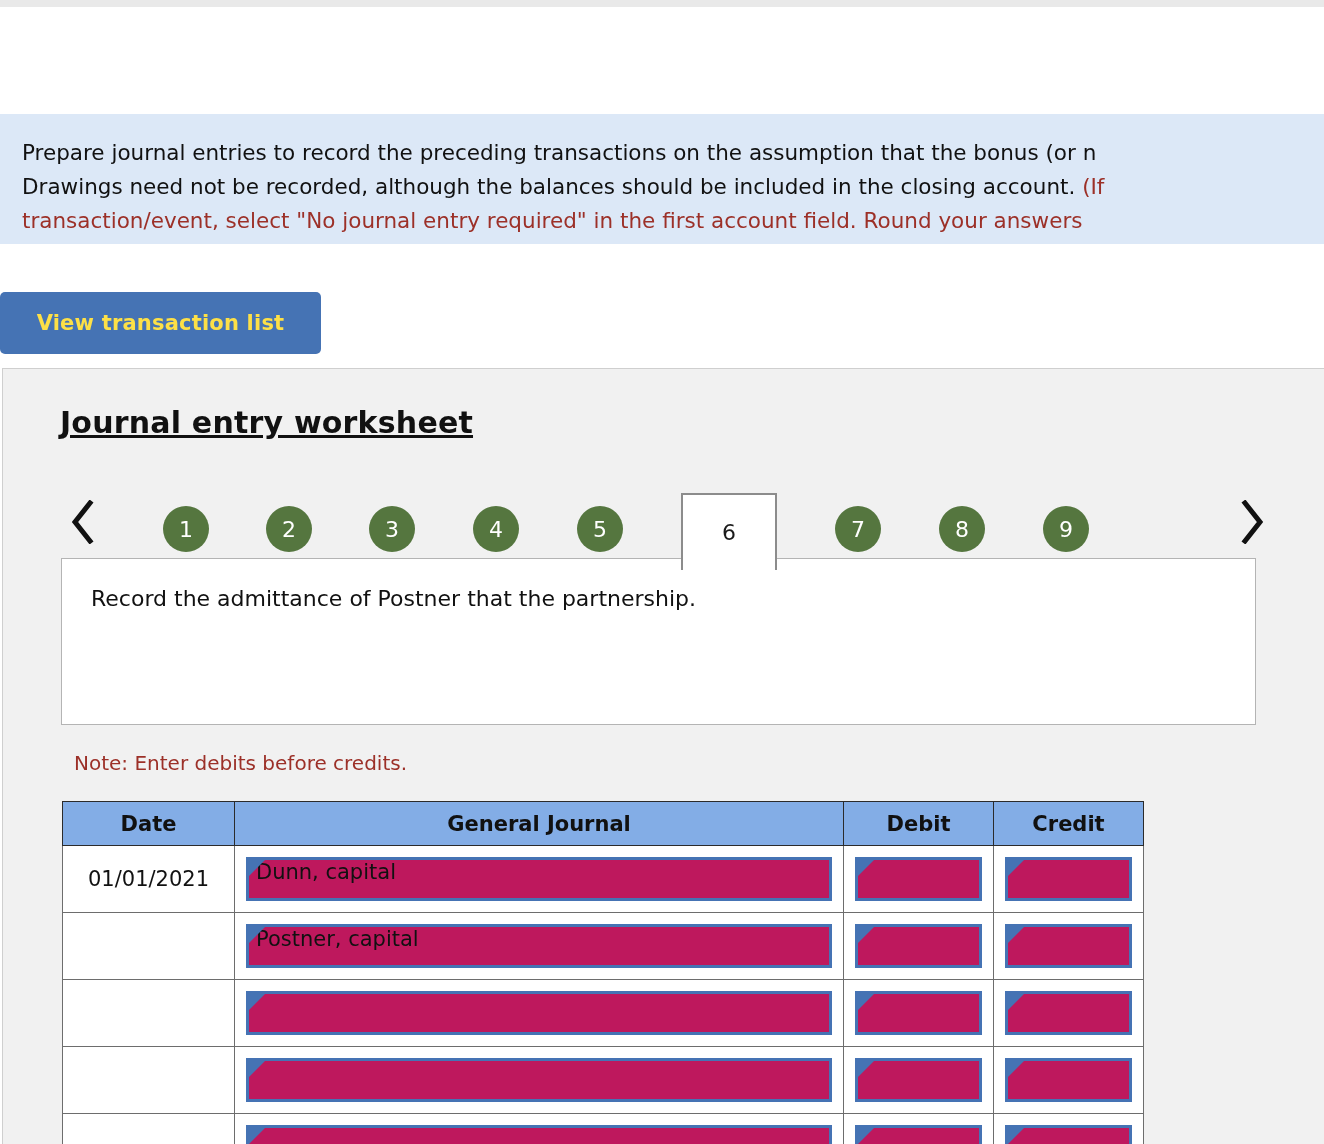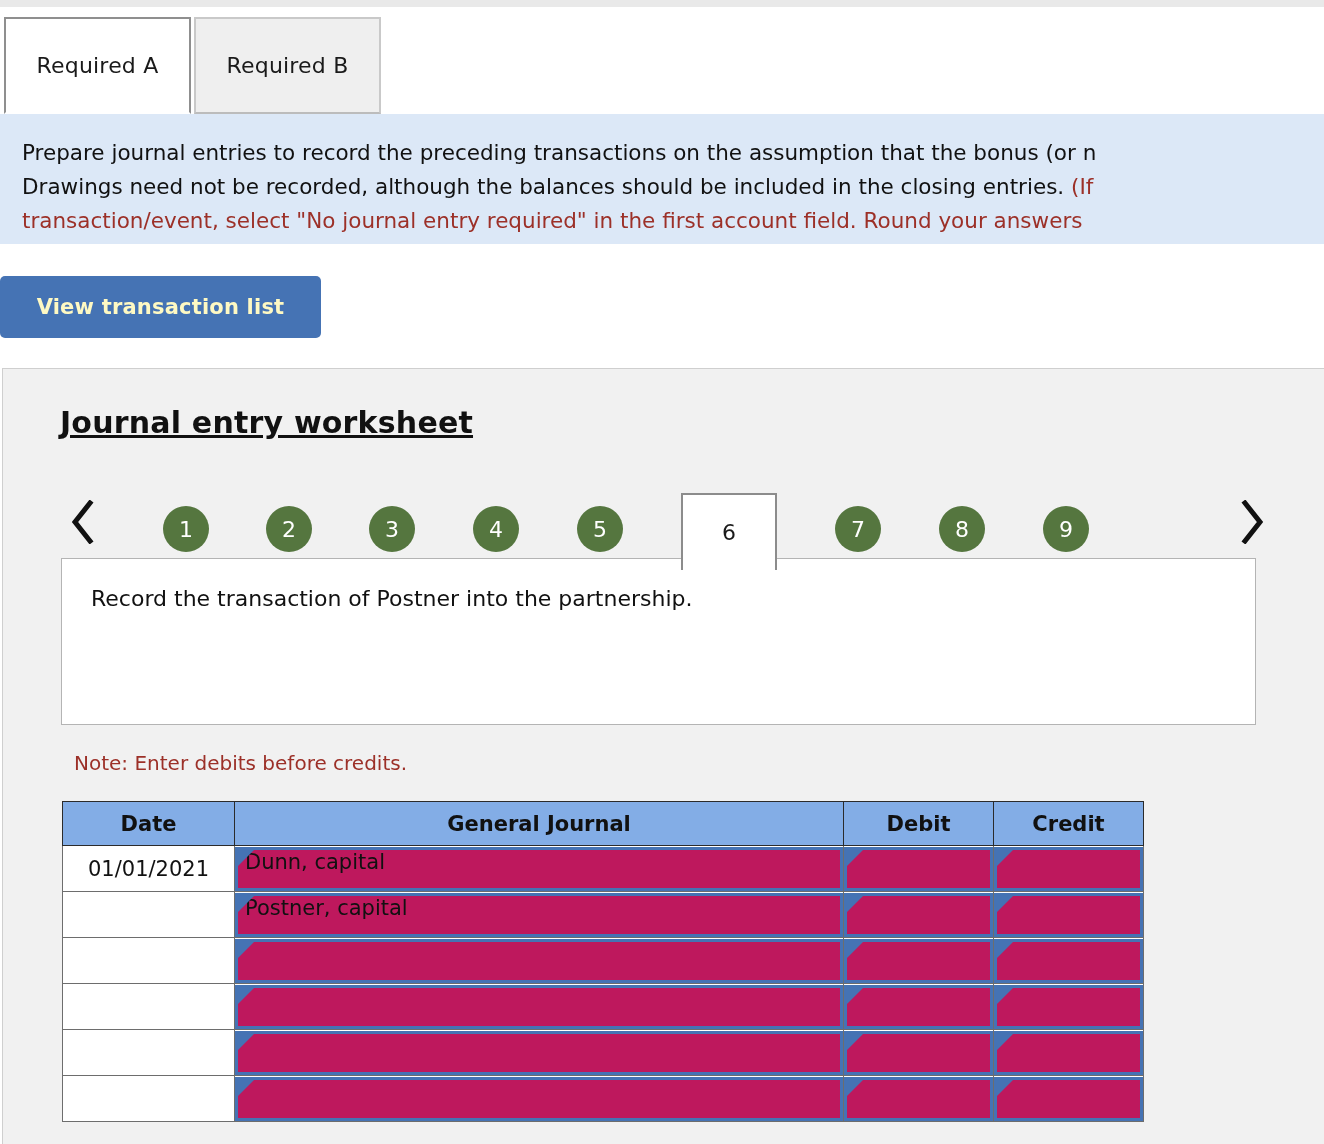--- a/index.html
+++ b/index.html
@@ -75,25 +75,25 @@
     line-height: 34px;
     color: #111111;
     white-space: nowrap;
     overflow: hidden;
   }
   .instructions .hl { color: #9c3028; }
 
   
   .view-btn {
     position: absolute;
-    top: 276px; left: 0;
+    top: 292px; left: 0;
     width: 321px;
     height: 62px;
     background: #4573b4;
-    color: #fef9c3;
+    color: #fde047;
     border: none;
     border-radius: 5px;
     font-family: "DejaVu Sans", "Liberation Sans", sans-serif;
     font-size: 21px;
     font-weight: bold;
     letter-spacing: .2px;
     cursor: pointer;
     padding: 0;
     text-align: center;
   }
@@ -205,21 +205,21 @@
     height: 44px;
     font-size: 21px;
     font-weight: bold;
     color: #111111;
     text-align: center;
     margin-left: 30px;
   }
   .jtable td {
     border: 1px solid #6d6d6d;
     height: 46px;
-    padding: 0;
+    padding: 11px;
     background: #ffffff;
     vertical-align: middle;
   }
   .col-date  { width: 172px; }
   .col-gj    { width: 609px; }
   .col-debit { width: 150px; }
   .col-credit{ width: 150px; }
 
   .date-cell {
     font-size: 21px;
@@ -255,35 +255,27 @@
   }
   .field.narrow .fval { padding-left: 4px; }
 </style>
 </head>
 <body>
 
 <div class="screen">
 
   <div class="top-strip"></div>
 
-  <div class="tabstrip">
-    <div class="tab active">
-      <span>Required A</span>
-    </div>
-    <div class="tab inactive">
-      <span>Required B</span>
-    </div>
-  </div>
 
   <div class="instructions">
     <div>
       <span>Prepare journal entries to record the preceding transactions on the assumption that the bonus (or n</span>
     </div>
     <div>
-      <span>Drawings need not be recorded, although the balances should be included in the closing entries. </span><span class="hl">(If</span>
+      <span>Drawings need not be recorded, although the balances should be included in the closing account. </span><span class="hl">(If</span>
     </div>
     <div>
       <span class="hl">transaction/event, select "No journal entry required" in the first account field. Round your answers</span>
     </div>
   </div>
 
   <button class="view-btn">View transaction list</button>
 
   <div class="panel">
 
@@ -325,21 +317,21 @@
         </div>
 
       <div class="chev next">
         <svg width="26" height="44" viewBox="0 0 26 44" aria-hidden="true">
           <path d="M6 3 L21 22 L6 41" fill="none" stroke="#111111" stroke-width="5" stroke-linecap="square" stroke-linejoin="miter"></path>
         </svg>
       </div>
     </div>
 
     <div class="desc-box">
-      <div class="desc-text">Record the transaction of Postner into the partnership.</div>
+      <div class="desc-text">Record the admittance of Postner that the partnership.</div>
     </div>
 
     <div class="note">Note: Enter debits before credits.</div>
 
     <table class="jtable">
       <colgroup>
         <col class="col-date">
           <col class="col-gj">
           <col class="col-debit">
           <col class="col-credit">

